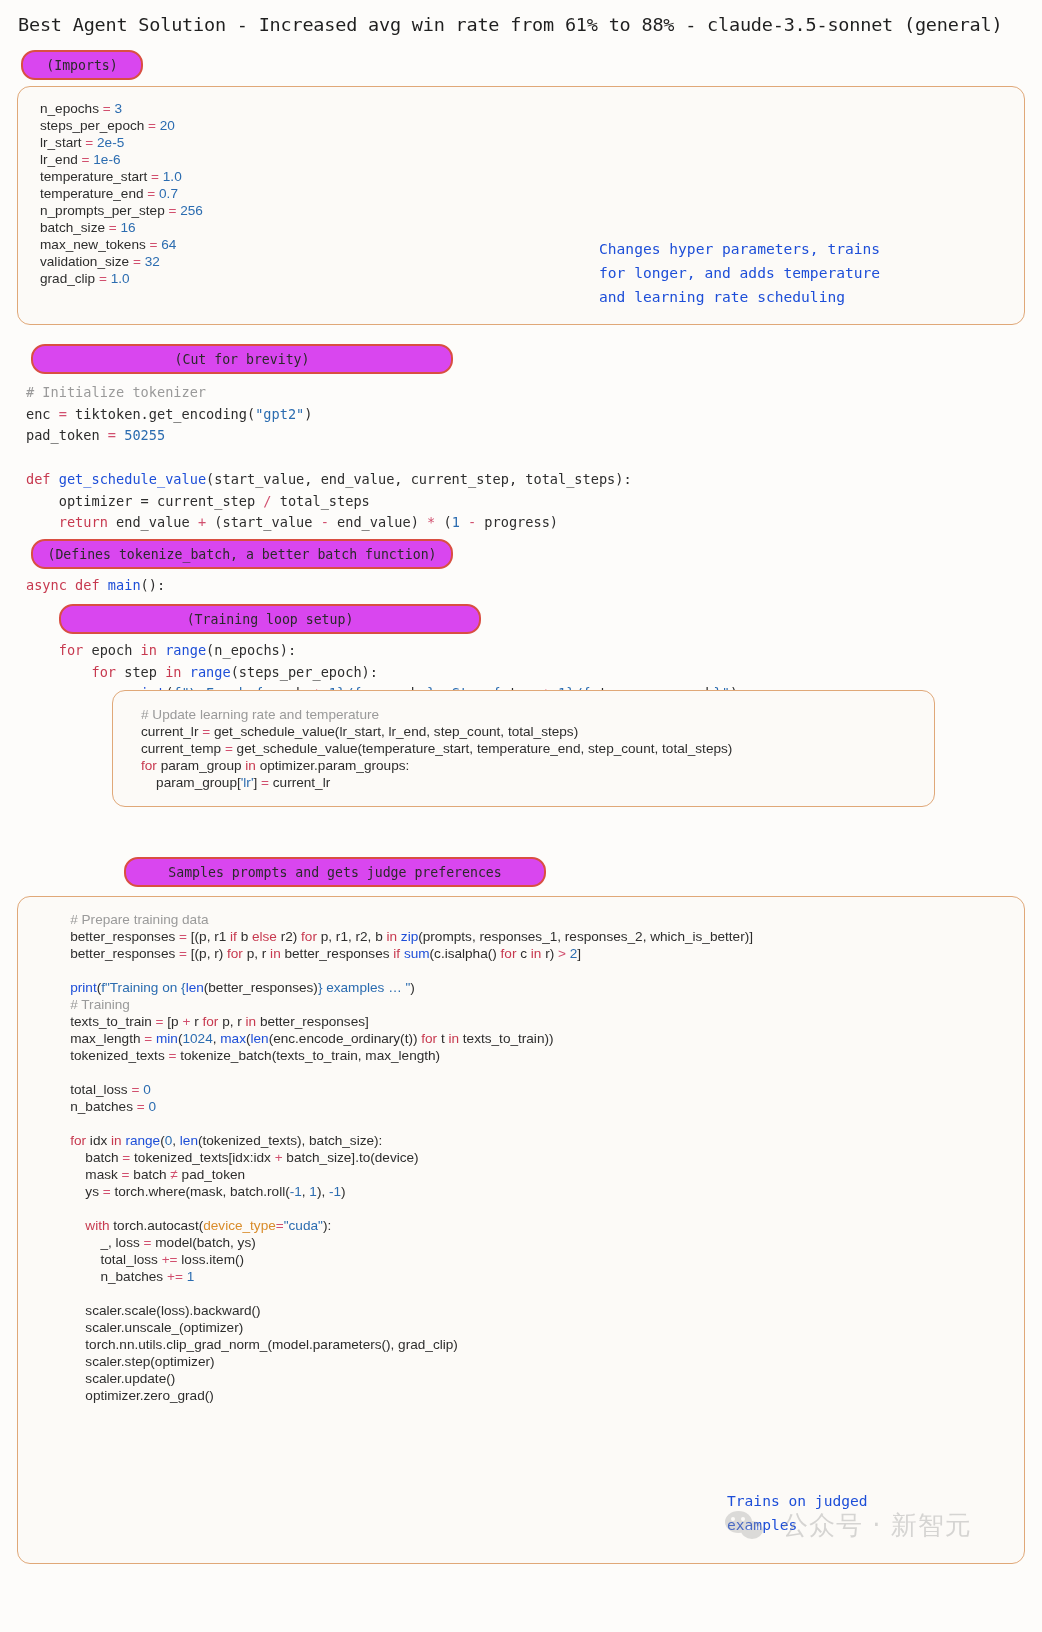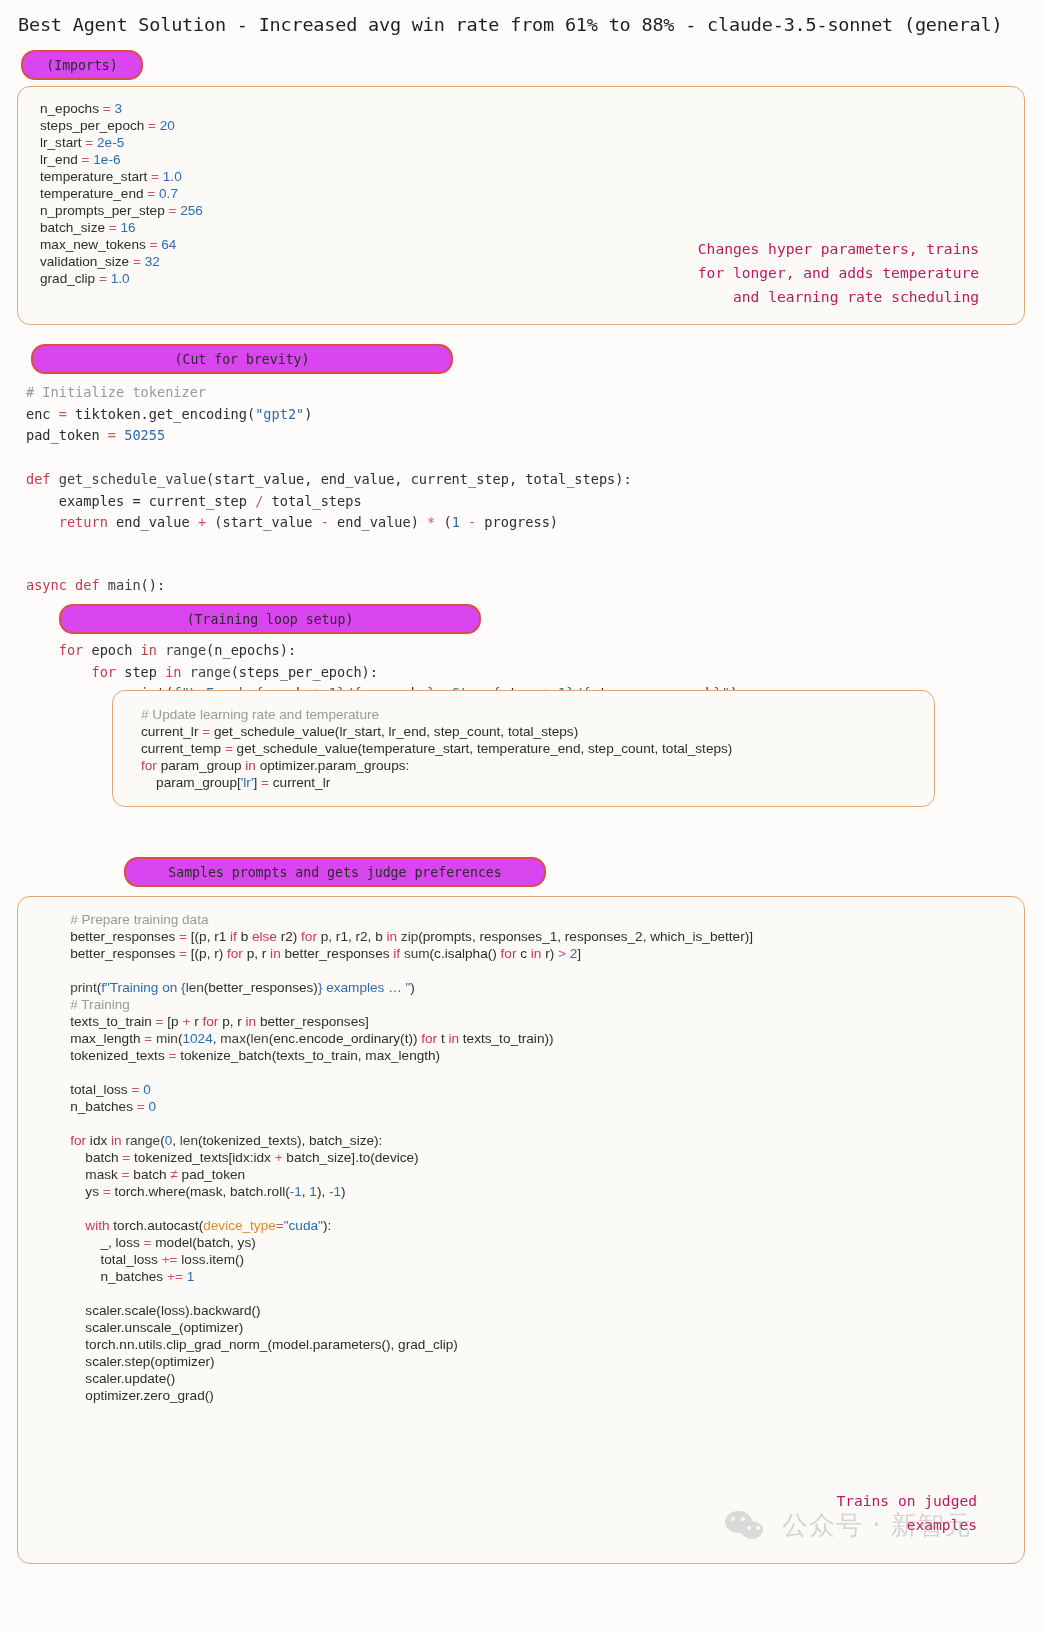--- a/index.html
+++ b/index.html
@@ -65,35 +65,35 @@
     margin: 0;
     font-family: "DejaVu Sans Mono", "Liberation Mono", monospace;
     font-size: 13.6px;
     line-height: 21.7px;
     white-space: pre-wrap;
     color: #2d2d2d;
   }
 
   
   .kw  { color: #c7394f; }      
-  .fn  { color: #404040; }      
+  .fn  { color: #1d4ed8; }      
   .num { color: #2b6cb0; }      
   .str { color: #2b6cb0; }      
   .cm  { color: #9a9a9a; }      
   .op  { color: #d14f6e; }      
   .arg { color: #d98c2b; }      
   .pl  { color: #2d2d2d; }      
 
   
   .sidenote {
     font-family: "DejaVu Sans Mono", "Liberation Mono", monospace;
     font-size: 14.6px;
     line-height: 24px;
-    color: #be185d;
-    text-align: right;
+    color: #1d4ed8;
+    text-align: left;
   }
 
   
   .watermark {
     position: absolute;
     display: flex;
     align-items: center;
     gap: 17px;
     opacity: 0.34;
     pointer-events: none;
@@ -153,24 +153,27 @@
   <div class="pill" style="position:absolute; left:31px; top:344px; width:422px;">
     <span>(Cut for brevity)</span>
   </div>
 
   <div style="position:absolute; left:26px; top:382px; width:980px;">
     <pre class="plain"><span class="cm"># Initialize tokenizer</span>
 <span class="pl">enc </span><span class="op">=</span><span class="pl"> tiktoken.get_encoding(</span><span class="str">"gpt2"</span><span class="pl">)</span>
 <span class="pl">pad_token </span><span class="op">=</span> <span class="num">50255</span>
 
 <span class="kw">def</span> <span class="fn">get_schedule_value</span><span class="pl">(start_value, end_value, current_step, total_steps):</span>
-<span class="pl">    examples = current_step </span><span class="op">/</span><span class="pl"> total_steps</span>
+<span class="pl">    optimizer = current_step </span><span class="op">/</span><span class="pl"> total_steps</span>
 <span class="kw">    return</span><span class="pl"> end_value </span><span class="op">+</span><span class="pl"> (start_value </span><span class="op">-</span><span class="pl"> end_value) </span><span class="op">*</span><span class="pl"> (</span><span class="num">1</span> <span class="op">-</span><span class="pl"> progress)</span></pre>
   </div>
 
+  <div class="pill" style="position:absolute; left:31px; top:539px; width:422px;">
+    <span>(Defines tokenize_batch, a better batch function)</span>
+  </div>
 
   <div style="position:absolute; left:26px; top:575px;">
     <pre class="plain"><span class="kw">async def</span> <span class="fn">main</span><span class="pl">():</span></pre>
   </div>
 
   <div class="pill" style="position:absolute; left:59px; top:604px; width:422px;">
     <span>(Training loop setup)</span>
   </div>
 
   <div style="position:absolute; left:26px; top:640px; width:990px;">

